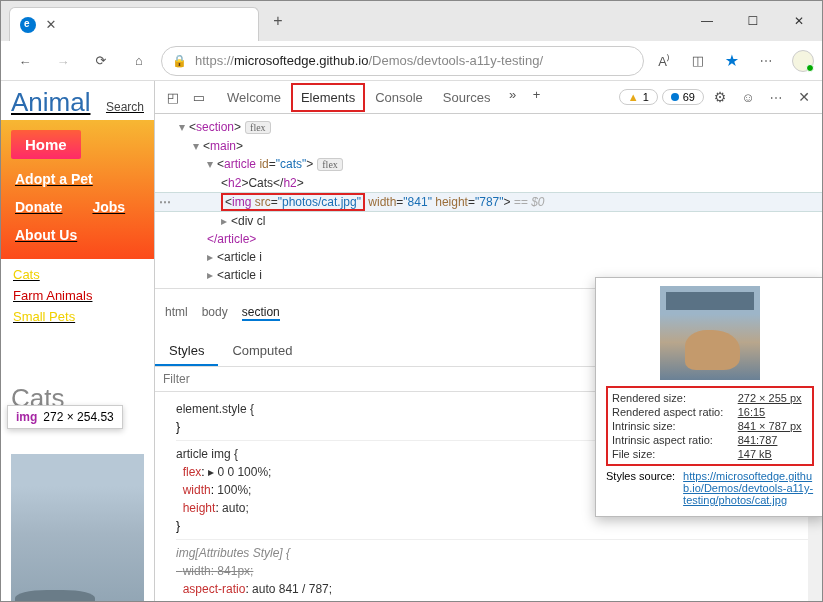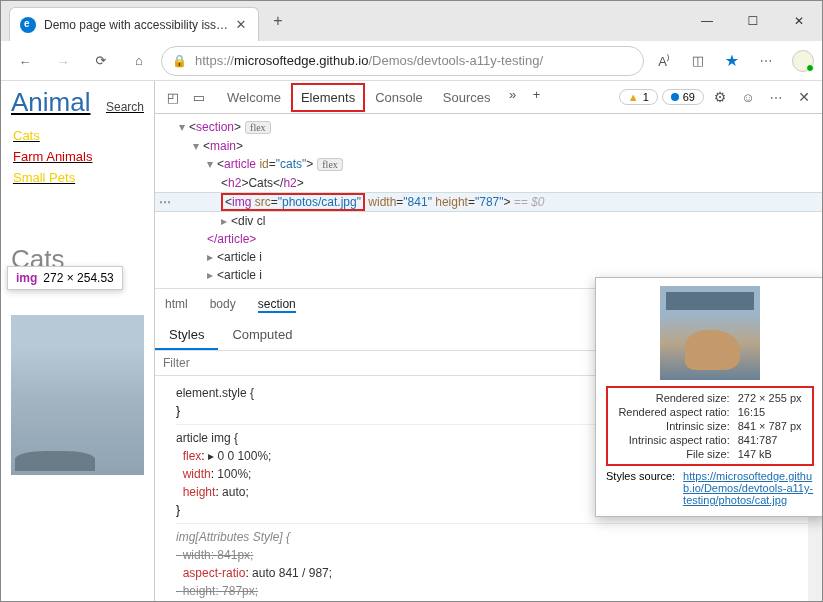--- a/index.html
+++ b/index.html
@@ -72,21 +72,21 @@
 .tagname { color: #a626a4; }
 .attrn { color: #9b6e3a; }
 .attrv { color: #1a6fb5; }
 .flexbadge { background: #eee; border: 1px solid #ccc; color: #666; font-size: 10px; padding: 0 4px; border-radius: 3px; margin-left: 4px; font-family:'Segoe UI';}
 .sel-row{background:#eef3f9; border-top:1px solid #cdd; border-bottom:1px solid #cdd; position:relative; margin-left:-24px; padding-left:24px;}
 .sel-row::before{content:"⋯"; position:absolute; left:4px; top:0; color:#888; font-weight:bold; letter-spacing:1px;}
 .endtxt { color: #aaa; font-style: italic; }
 .tri-toggle{color:#888; display:inline-block; width:10px;}
 
 
-.breadcrumb { border-top: 1px solid #ddd; padding: 8px 10px; font-size: 12px; color: #666; display:flex; gap:22px;}
+.breadcrumb { border-top: 1px solid #ddd; padding: 16px 10px; font-size: 12px; color: #666; display:flex; gap:14px;}
 .breadcrumb .sel { color: #222; border-bottom:2px solid #0078d4;}
 
 
 .styles-header { display: flex; border-bottom: 1px solid #ddd; }
 .stab { padding: 6px 14px; font-size: 13px; color: #555; cursor:pointer;}
 .stab.active { border-bottom: 2px solid #0078d4; color: #222; background:#fff;}
 .styles-toolbar { display: flex; border-bottom: 1px solid #ddd; align-items: center; }
 .filter { flex: 1; padding: 5px 8px; font-size: 12px; color: #aaa; border:none; outline:none;}
 .st-ico { padding: 0 6px; font-size: 12px; color: #555; font-family:Consolas,monospace;}
 .styles-body { font-family: Consolas, monospace; font-size: 12px; padding: 4px 8px; line-height: 18px; overflow:auto; flex:1;}
@@ -98,37 +98,36 @@
 .struck .prop{color:#888;}
 .src-link { color: #1a6fb5; float: right; font-size: 11px; text-decoration:underline;}
 .italic{font-style:italic; color:#888;}
 
 
 .img-popup { position: absolute; top: 196px; left: 440px; width: 230px; background: #fff; border: 1px solid #bbb; box-shadow: 0 4px 12px rgba(0,0,0,.25); padding: 8px 10px 10px 10px; z-index: 50; }
 .img-popup .thumb { width: 100px; height: 94px; background: linear-gradient(180deg,#9db5c8 30%,#b8a68c 60%,#6a8196); margin: 0 auto 6px auto; position:relative; overflow:hidden;}
 .thumb::before{content:""; position:absolute; top:6px; left:6px; right:6px; height:18px; background:#5a7285;}
 .thumb::after{content:""; position:absolute; bottom:10px; left:25px; width:55px; height:40px; background:#c49a6c; border-radius:40% 50% 30% 20%;}
 .meta-grid { display: grid; grid-template-columns: auto auto; gap: 2px 8px; font-size: 11px; }
-.meta-grid .k { text-align: right; color: #333; }
-.meta-grid .v { color: #333; }
+.meta-grid .k { color: #333; }
+.meta-grid .v { color: #333; text-decoration: underline; }
 .meta-box { border: 2px solid #d22; padding: 4px; margin-bottom: 4px; }
 .src-row { display: grid; grid-template-columns: auto 1fr; gap: 8px; font-size: 11px; margin-top: 4px; }
 .src-row .k { text-align: right; }
 .src-row .link { color: #1a6fb5; text-decoration: underline; word-break: break-all; }
 .partial-text{position:absolute; right:14px; top:294px; font-size:13px; color:#555; z-index:40;}
 .scrollbar{position:absolute; right:0; top:340px; width:14px; height:220px; background:#f0f0f0;}
 .scrollbar::after{content:""; position:absolute; top:0; left:2px; right:2px; height:80px; background:#c0c0c0; border-radius:2px;}
 </style>
 </head>
 <body>
 
 <div class="titlebar">
   <div class="tab">
     <div class="tab-icon"></div>
-    <div class="tab-title">Demo page with accessibility issues</div>
     <div class="tab-close">✕</div>
   </div>
   <div class="newtab">+</div>
   <div class="winctrls">
     <div class="winbtn">—</div>
     <div class="winbtn">☐</div>
     <div class="winbtn">✕</div>
   </div>
 </div>
 
@@ -149,20 +148,29 @@
   <div class="rtico">⋯</div>
   <div class="profile"></div>
 </div>
 
 <div class="content">
 
   <div class="page">
     <div class="page-header-row">
       <div class="page-title">Animal</div>
       <div class="search-label">Search</div>
+    </div>
+    <div class="nav">
+      <div class="home">Home</div>
+      <div class="navitem">Adopt a Pet</div>
+      <div class="navrow">
+        <div class="navitem">Donate</div>
+        <div class="navitem">Jobs</div>
+      </div>
+      <div class="navitem">About Us</div>
     </div>
     <div class="links">
       <div class="yellow">Cats</div>
       <div class="red">Farm Animals</div>
       <div class="yellow">Small Pets</div>
     </div>
     <div class="cat-section">
       <div class="cat-heading">Cats</div>
       <div class="tooltip">
         <span class="tag">img</span>
@@ -244,21 +252,21 @@
         <span class="src-link">styles.css:53</span>
         <div class="selector">article img {</div>
         <div>&nbsp;&nbsp;<span class="prop">flex</span>: <span class="val">▸ 0 0 100%;</span></div>
         <div>&nbsp;&nbsp;<span class="prop">width</span>: <span class="val">100%;</span></div>
         <div>&nbsp;&nbsp;<span class="prop">height</span>: <span class="val">auto;</span></div>
         <div>}</div>
       </div>
       <div class="rule-block">
         <div class="selector italic">img[Attributes Style] {</div>
         <div class="struck">&nbsp;&nbsp;<span class="prop">width</span>: <span>841px;</span></div>
-        <div>&nbsp;&nbsp;<span class="prop">aspect-ratio</span>: <span class="val">auto 841 / 987;</span></div>
+        <div>&nbsp;&nbsp;<span class="prop">aspect-ratio</span>: <span class="val">auto 841 / 787;</span></div>
         <div class="struck">&nbsp;&nbsp;<span class="prop">height</span>: <span>787px;</span></div>
         <div>}</div>
       </div>
 
     </div>
 
     <div class="img-popup">
       <div class="thumb"></div>
       <div class="meta-box">
         <div class="meta-grid">

